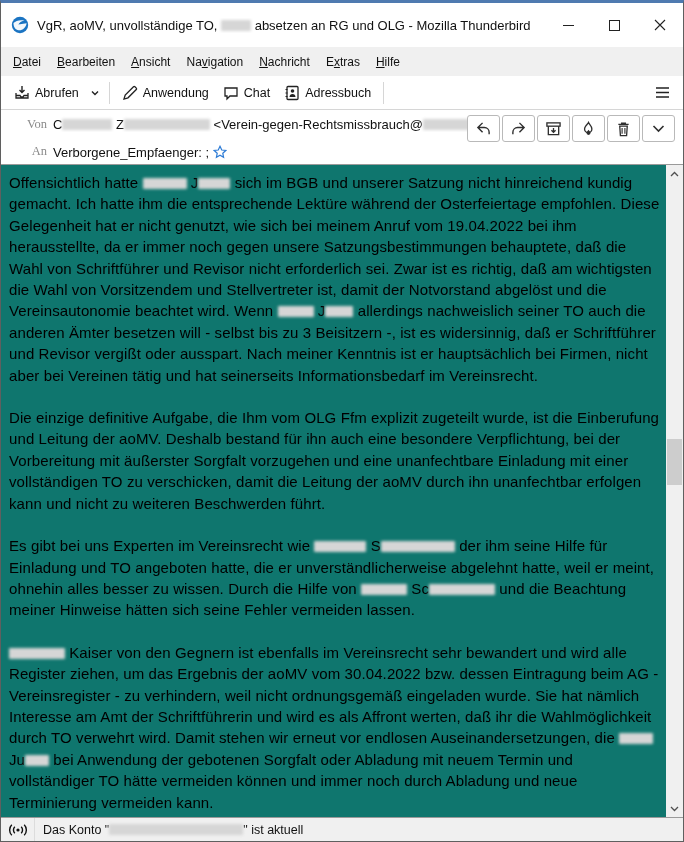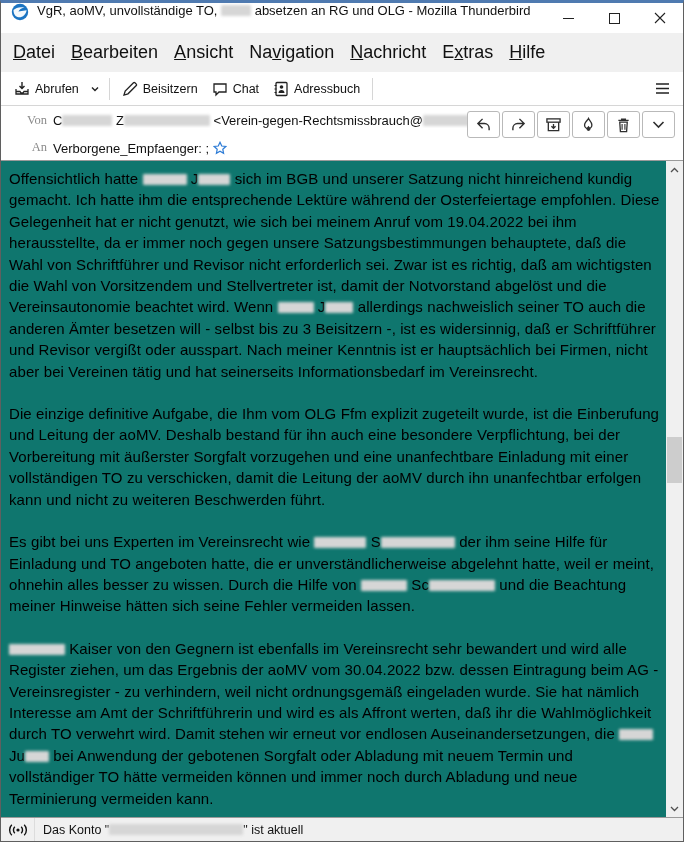--- a/index.html
+++ b/index.html
@@ -1,29 +1,29 @@
 <!DOCTYPE html>
 <html lang="de"><head>
 <meta charset="utf-8">
 <style>
   html,body{margin:0;padding:0;background:#8a8a8a;font-family:"Liberation Sans",sans-serif;}
   *{box-sizing:border-box;}
   .window{width:684px;height:842px;background:#ffffff;border:1px solid #5f5f5f;
           border-top:3px solid #4f7ab0;display:flex;flex-direction:column;overflow:hidden;}
   
-  .titlebar{height:30px;background:#ffffff;display:flex;flex:0 0 auto;border-radius:11px;}
+  .titlebar{height:44px;background:#ffffff;display:flex;align-items:center;flex:0 0 auto;border-radius:11px;}
   .tb-icon{width:18px;height:18px;margin:0 8px 0 10px;flex:0 0 auto;}
   .tb-title{font-size:13px;color:#111;white-space:nowrap;overflow:hidden;flex:1 1 auto;}
   .tb-controls{display:flex;height:100%;flex:0 0 auto;}
   .tb-btn{width:46px;height:100%;display:flex;align-items:center;justify-content:center;
           font-size:14px;color:#222;cursor:default;}
   .tb-btn svg{display:block;}
   
-  .menubar{height:39px;background:#f0f0f0;display:flex;align-items:center;padding-left:4px;
-           font-size:18px;color:#111;flex:0 0 auto;}
+  .menubar{height:29px;background:#f0f0f0;display:flex;align-items:center;padding-left:4px;
+           font-size:12px;color:#111;flex:0 0 auto;}
   .menu-item{padding:3px 8px;white-space:nowrap;}
   .menu-item u{text-decoration:underline;}
   
   .toolbar{height:34px;background:#ffffff;border-bottom:1px solid #d6d6d6;display:flex;
            align-items:center;padding:0 6px;font-size:12.5px;color:#111;flex:0 0 auto;}
   .t-btn{display:flex;align-items:center;gap:5px;padding:5px 7px;border-radius:2px;white-space:nowrap;}
   .t-sep{width:1px;height:22px;background:#d6d6d6;margin:0 5px;}
   .t-chev{padding:5px 4px;}
   .t-spacer{flex:1 1 auto;}
   .icon16{width:16px;height:16px;display:block;}
@@ -113,21 +113,21 @@
     <div class="t-chev">
       <svg class="icon10" viewBox="0 0 10 10">
           <path d="M2 3.5 L5 6.5 L8 3.5" fill="none" stroke="#222" stroke-width="1.4"></path>
         </svg>
     </div>
     <div class="t-sep"></div>
     <div class="t-btn">
       <svg class="icon16" viewBox="0 0 16 16">
         <path d="M2 14 l1.2-4 L11.5 1.7 a1 1 0 0 1 1.4 0 l1.4 1.4 a1 1 0 0 1 0 1.4 L6 12.8 Z" fill="none" stroke="#222" stroke-width="1.3"></path>
       </svg>
-      <span>Beisitzern</span>
+      <span>Anwendung</span>
     </div>
     <div class="t-btn">
       <svg class="icon16" viewBox="0 0 16 16">
         <path d="M2 3 h12 v8 h-7 l-3 3 v-3 h-2 z" fill="none" stroke="#222" stroke-width="1.3"></path>
       </svg>
       <span>Chat</span>
     </div>
     <div class="t-btn">
       <svg class="icon16" viewBox="0 0 16 16">
         <rect x="3" y="1.5" width="11" height="13" rx="1" fill="none" stroke="#222" stroke-width="1.3"></rect>

